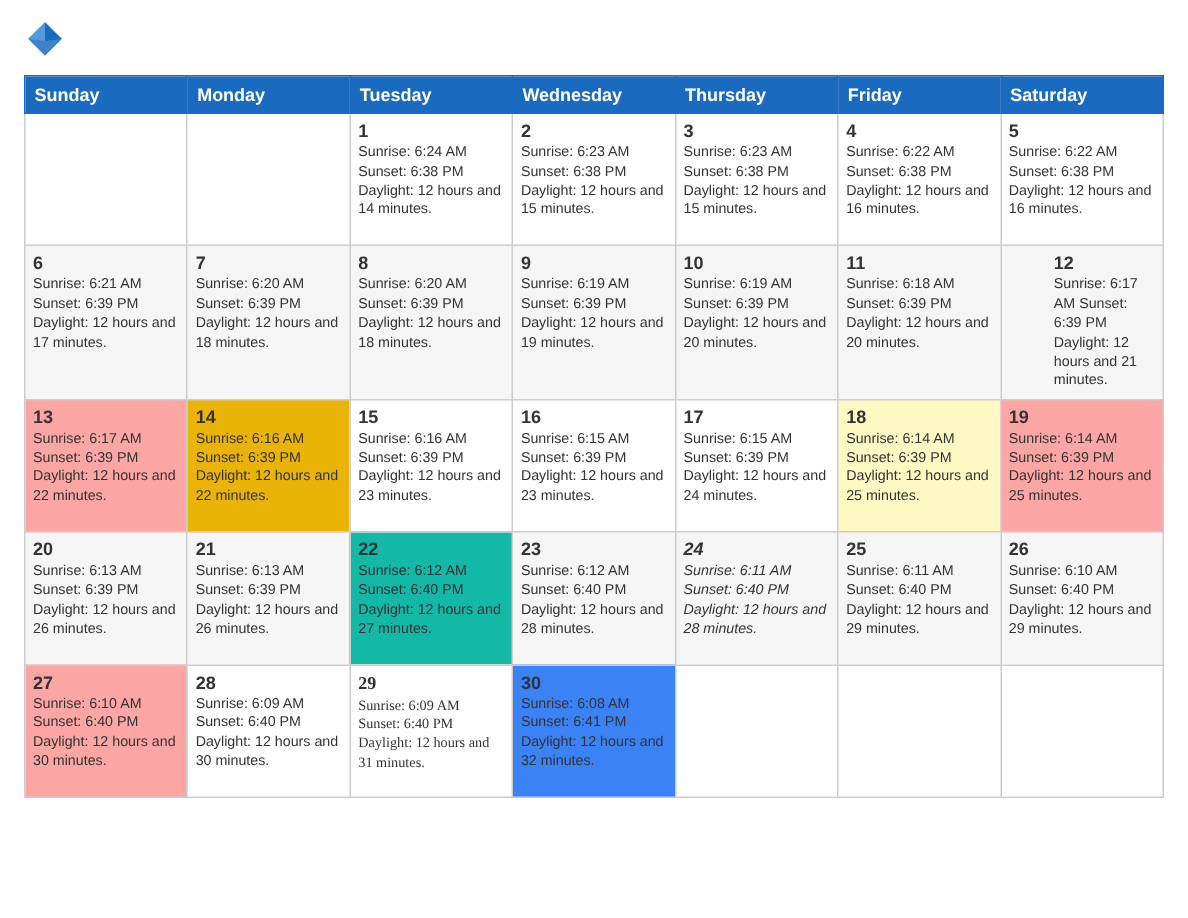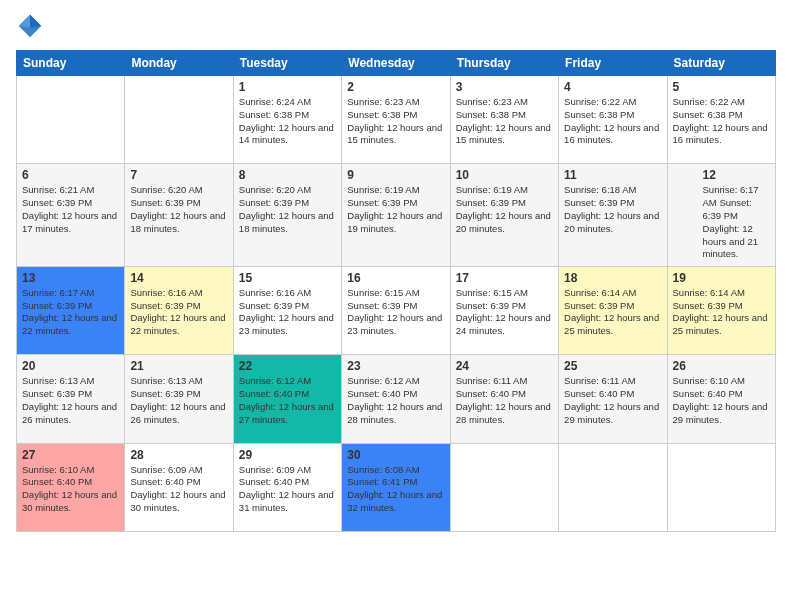--- a/index.html
+++ b/index.html
@@ -214,27 +214,27 @@
 Daylight: 12 hours and 20 minutes.</div>
           </td>
           <td style="background: rgb(245, 245, 245); padding-left: 35px;">
             <div class="day-number">12</div>
             <div class="day-info">Sunrise: 6:17 AM
 Sunset: 6:39 PM
 Daylight: 12 hours and 21 minutes.</div>
           </td>
         </tr>
         <tr>
-          <td style="background: #3b82f6;">
+          <td style="background: #fca5a5;">
             <div class="day-number">13</div>
             <div class="day-info">Sunrise: 6:17 AM
 Sunset: 6:39 PM
 Daylight: 12 hours and 22 minutes.</div>
           </td>
-          <td style="background: #fef9c3;">
+          <td style="background: #eab308;">
             <div class="day-number">14</div>
             <div class="day-info">Sunrise: 6:16 AM
 Sunset: 6:39 PM
 Daylight: 12 hours and 22 minutes.</div>
           </td>
           <td style="background: rgb(255, 255, 255);">
             <div class="day-number">15</div>
             <div class="day-info">Sunrise: 6:16 AM
 Sunset: 6:39 PM
 Daylight: 12 hours and 23 minutes.</div>
@@ -250,21 +250,21 @@
             <div class="day-info">Sunrise: 6:15 AM
 Sunset: 6:39 PM
 Daylight: 12 hours and 24 minutes.</div>
           </td>
           <td style="background: #fef9c3;">
             <div class="day-number">18</div>
             <div class="day-info">Sunrise: 6:14 AM
 Sunset: 6:39 PM
 Daylight: 12 hours and 25 minutes.</div>
           </td>
-          <td style="background: #fef9c3;">
+          <td style="background: #fca5a5;">
             <div class="day-number">19</div>
             <div class="day-info">Sunrise: 6:14 AM
 Sunset: 6:39 PM
 Daylight: 12 hours and 25 minutes.</div>
           </td>
         </tr>
         <tr>
           <td style="background: rgb(245, 245, 245);">
             <div class="day-number">20</div>
             <div class="day-info">Sunrise: 6:13 AM
@@ -282,21 +282,21 @@
             <div class="day-info">Sunrise: 6:12 AM
 Sunset: 6:40 PM
 Daylight: 12 hours and 27 minutes.</div>
           </td>
           <td style="background: rgb(245, 245, 245);">
             <div class="day-number">23</div>
             <div class="day-info">Sunrise: 6:12 AM
 Sunset: 6:40 PM
 Daylight: 12 hours and 28 minutes.</div>
           </td>
-          <td style="background: rgb(245, 245, 245);">
+          <td style="background: rgb(245, 245, 245); font-style: italic;">
             <div class="day-number">24</div>
             <div class="day-info">Sunrise: 6:11 AM
 Sunset: 6:40 PM
 Daylight: 12 hours and 28 minutes.</div>
           </td>
           <td style="background: rgb(245, 245, 245);">
             <div class="day-number">25</div>
             <div class="day-info">Sunrise: 6:11 AM
 Sunset: 6:40 PM
 Daylight: 12 hours and 29 minutes.</div>
@@ -314,21 +314,21 @@
             <div class="day-info">Sunrise: 6:10 AM
 Sunset: 6:40 PM
 Daylight: 12 hours and 30 minutes.</div>
           </td>
           <td style="background: rgb(255, 255, 255);">
             <div class="day-number">28</div>
             <div class="day-info">Sunrise: 6:09 AM
 Sunset: 6:40 PM
 Daylight: 12 hours and 30 minutes.</div>
           </td>
-          <td style="background: rgb(255, 255, 255);">
+          <td style="background: rgb(255, 255, 255); font-family: Liberation Serif, serif;">
             <div class="day-number">29</div>
             <div class="day-info">Sunrise: 6:09 AM
 Sunset: 6:40 PM
 Daylight: 12 hours and 31 minutes.</div>
           </td>
           <td style="background: #3b82f6;">
             <div class="day-number">30</div>
             <div class="day-info">Sunrise: 6:08 AM
 Sunset: 6:41 PM
 Daylight: 12 hours and 32 minutes.</div>

